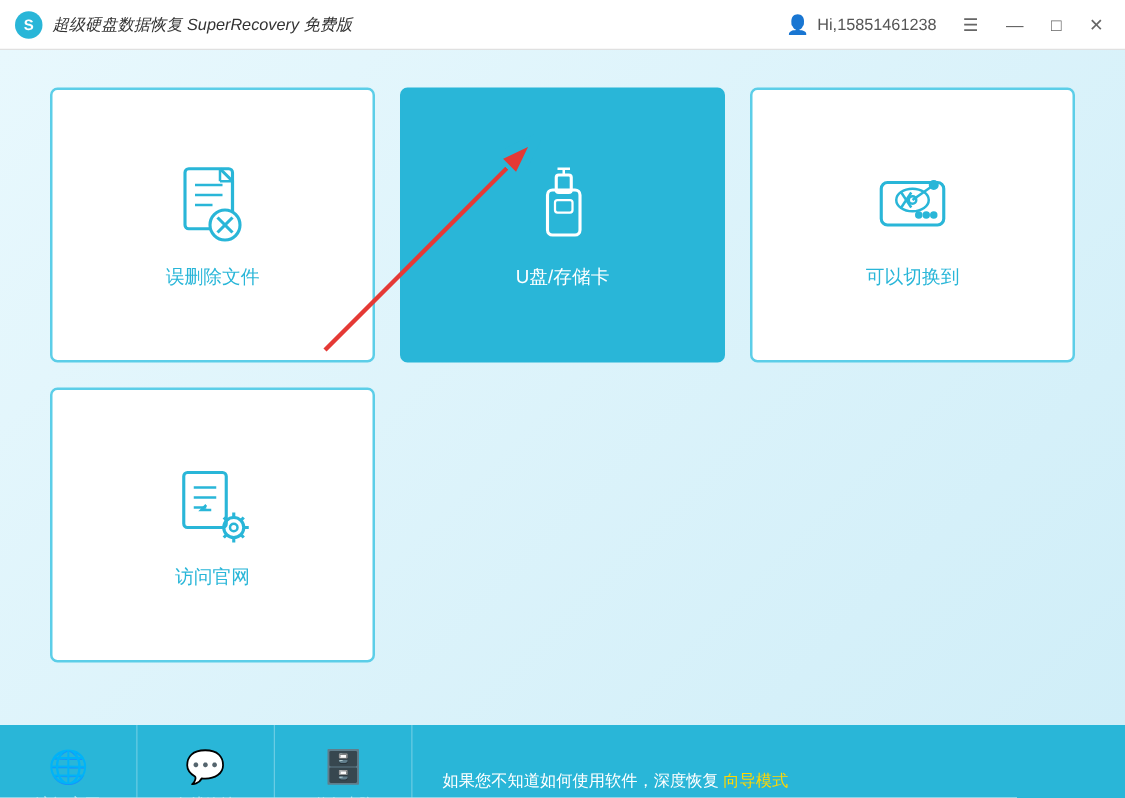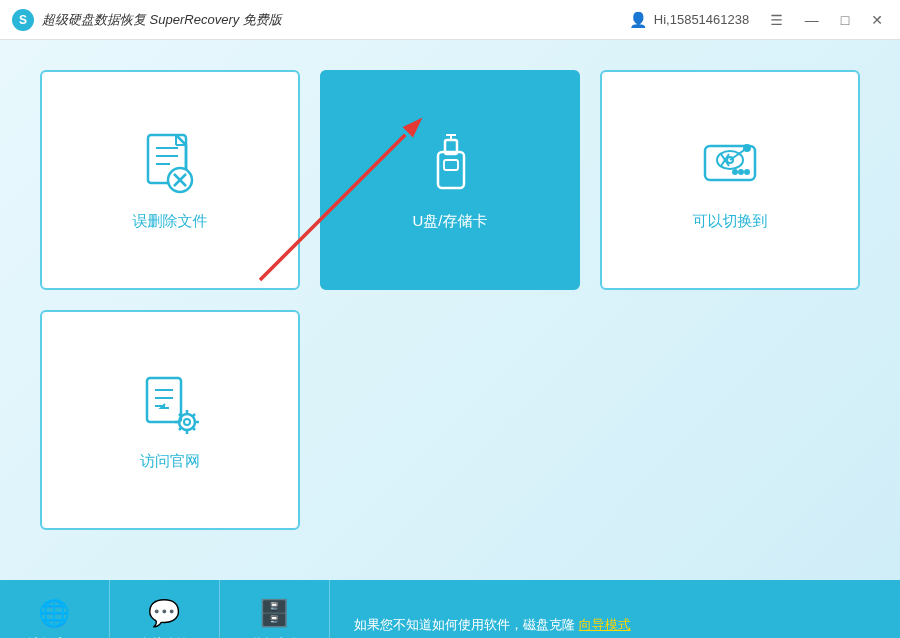--- a/index.html
+++ b/index.html
@@ -159,21 +159,20 @@
       color: #fff;
     }
     .footer-message {
       flex: 1;
       padding: 0 24px;
       font-size: 13px;
       color: #fff;
     }
     .footer-link {
       color: #ffd700;
-      text-decoration: underline;
     }
 
     
     svg {
       fill: none;
       stroke: #29b6d8;
       stroke-width: 2;
     }
     .active svg {
       stroke: #fff;
@@ -313,16 +312,16 @@
   </div>
   <div class="footer-btn">
     <span class="footer-btn-icon">💬</span>
     <span class="footer-btn-label">在线咨询</span>
   </div>
   <div class="footer-btn">
     <span class="footer-btn-icon">🗄️</span>
     <span class="footer-btn-label">磁盘克隆</span>
   </div>
   <div class="footer-message">
-    <span>如果您不知道如何使用软件，磁盘克隆</span>
+    <span>如果您不知道如何使用软件，深度恢复</span>
     <span class="footer-link">向导模式</span>
   </div>
 </div>
 
 </body></html>

